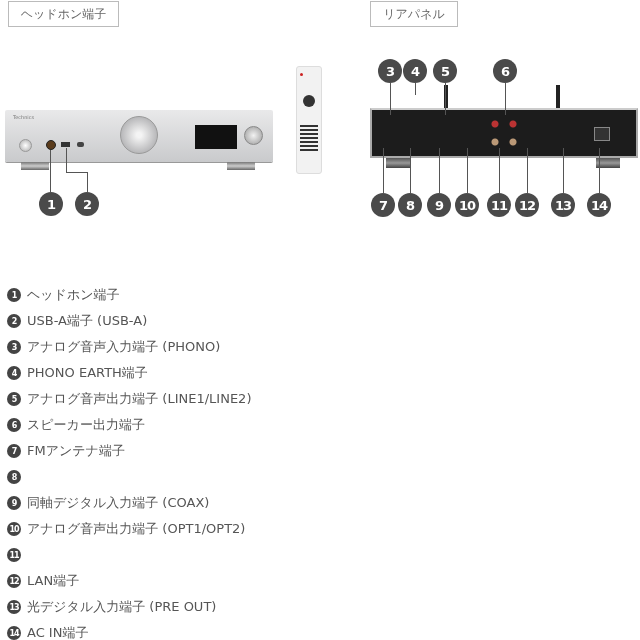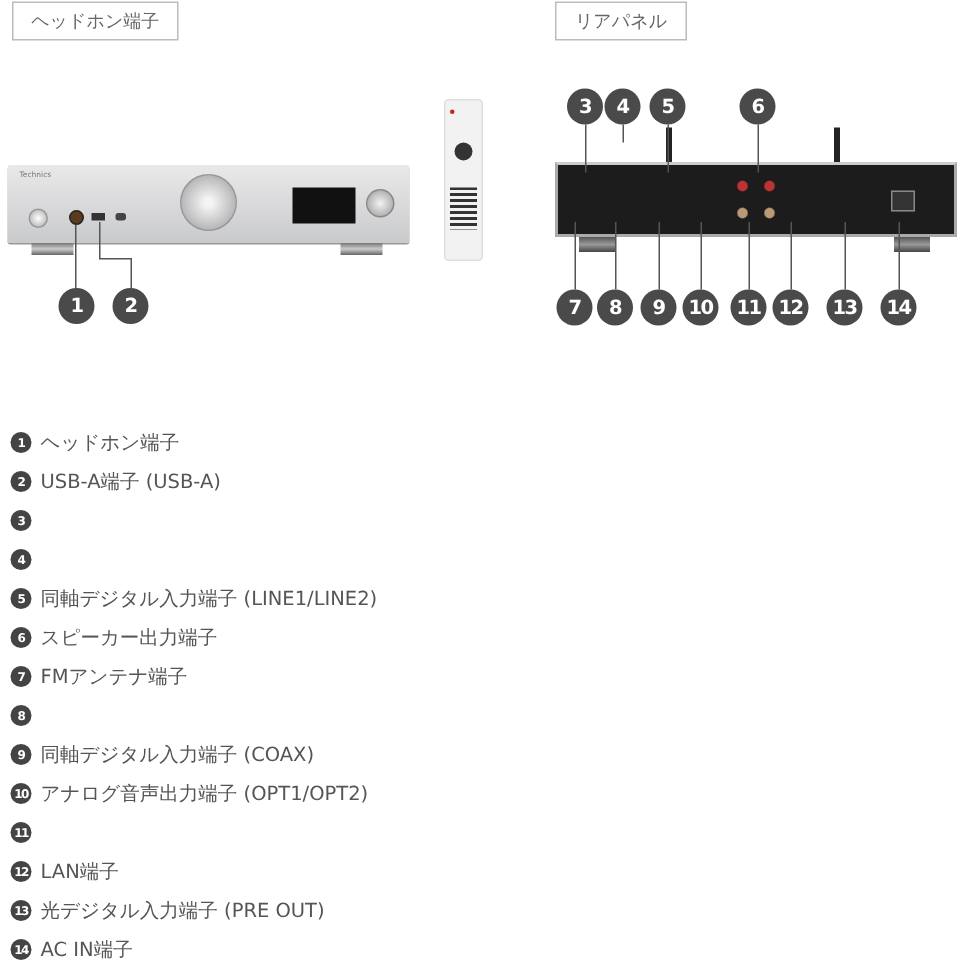--- a/index.html
+++ b/index.html
@@ -85,27 +85,29 @@
   <div class="list-item">
       <span class="dot">1</span>
       <span>ヘッドホン端子</span>
     </div>
   <div class="list-item">
       <span class="dot">2</span>
       <span>USB-A端子 (USB-A)</span>
     </div>
   <div class="list-item">
       <span class="dot">3</span>
+      <span>アナログ音声入力端子 (PHONO)</span>
     </div>
   <div class="list-item">
       <span class="dot">4</span>
+      <span>PHONO EARTH端子</span>
     </div>
   <div class="list-item">
       <span class="dot">5</span>
-      <span>同軸デジタル入力端子 (LINE1/LINE2)</span>
+      <span>アナログ音声出力端子 (LINE1/LINE2)</span>
     </div>
   <div class="list-item">
       <span class="dot">6</span>
       <span>スピーカー出力端子</span>
     </div>
   <div class="list-item">
       <span class="dot">7</span>
       <span>FMアンテナ端子</span>
     </div>
   <div class="list-item">

